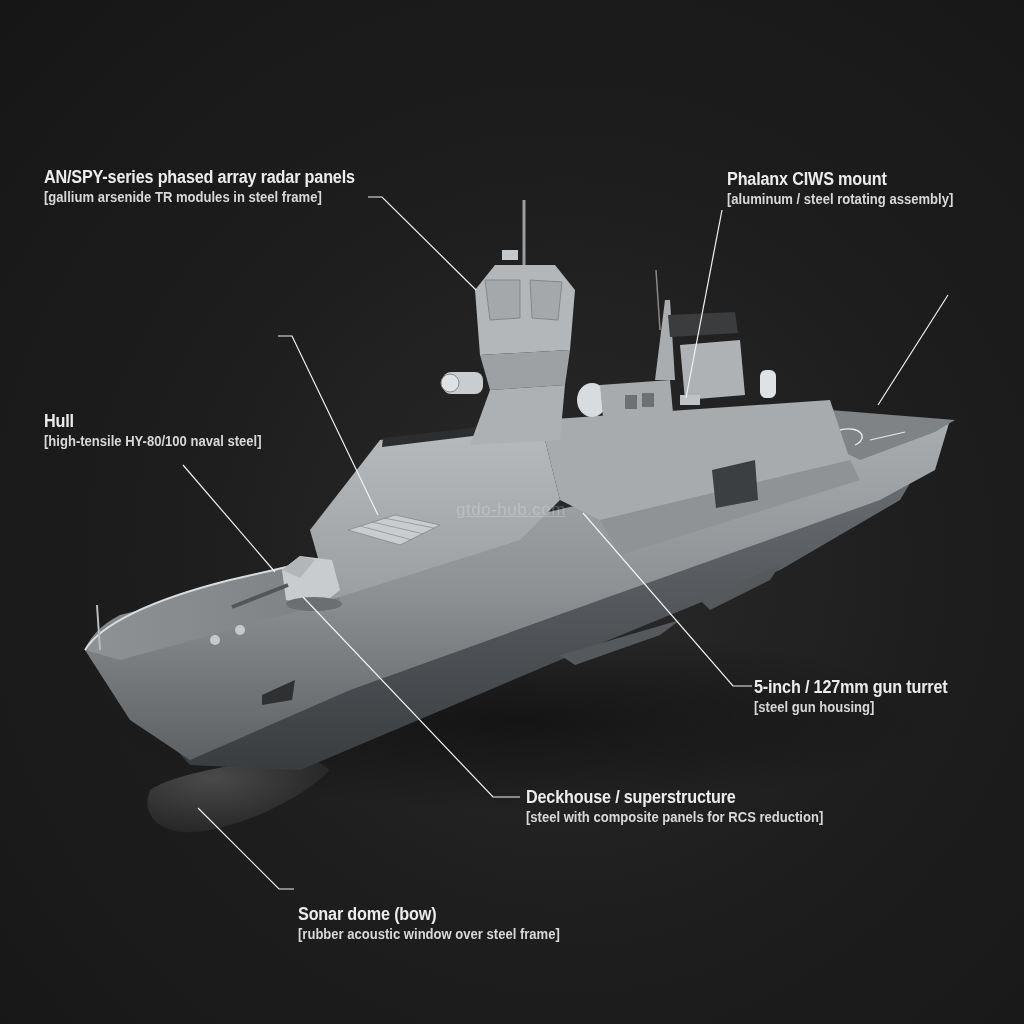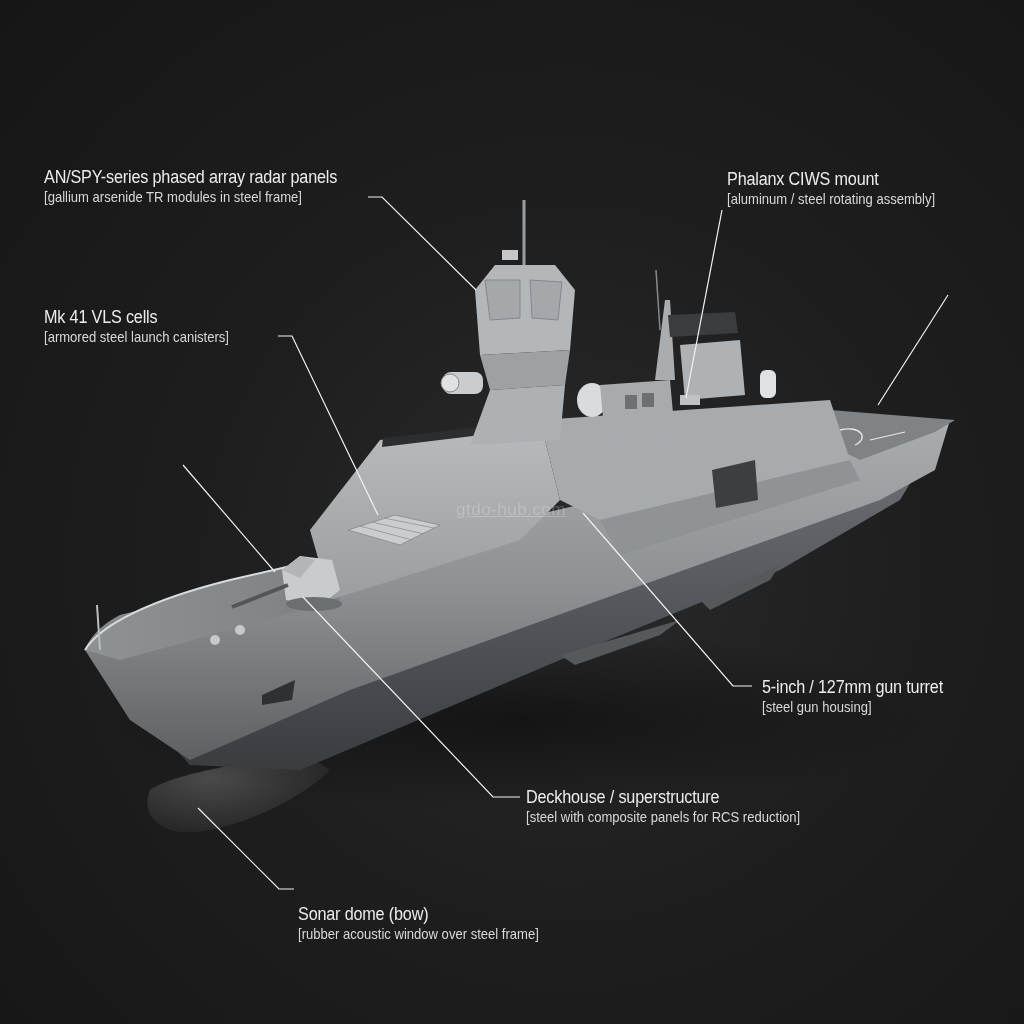--- a/index.html
+++ b/index.html
@@ -4,21 +4,21 @@
 <style>
   html, body { margin: 0; padding: 0; }
   body {
     width: 1024px; height: 1024px; overflow: hidden;
     background: radial-gradient(ellipse at 55% 55%, #2a2a2a 0%, #1e1e1e 45%, #161616 100%);
     font-family: "Liberation Sans", "DejaVu Sans", sans-serif;
     position: relative;
   }
   #stage { position: absolute; left: 0; top: 0; width: 1024px; height: 1024px; }
   svg.ship { position: absolute; left: 0; top: 0; }
-  .callout { position: absolute; color: #ececec; white-space: nowrap; }
+  .callout { position: absolute; color: #ececec; white-space: nowrap; font-weight: bold; }
   .callout .title { font-size: 18px; line-height: 21px; letter-spacing: -0.2px; transform: scaleX(0.9); transform-origin: left; display: block; }
   .callout .material { font-size: 14.5px; line-height: 18px; color: #d8d8d8; transform: scaleX(0.9); transform-origin: left; display: block; }
   .watermark { position: absolute; left: 456px; top: 500px; color: rgba(255,255,255,0.22); font-size: 17px; letter-spacing: 0.5px; text-decoration: underline; }
   .leader { stroke: #f2f2f2; stroke-width: 1.2; fill: none; }
 </style>
 </head>
 <body>
 
 <div id="stage">
 
@@ -149,33 +149,33 @@
     </g>
   </svg>
 
   <div class="watermark">gtdo-hub.com</div>
 
   <div class="callout" style="left:44px; top:167px;">
     <span class="title">AN/SPY-series phased array radar panels</span>
     <span class="material">[gallium arsenide TR modules in steel frame]</span>
   </div>
 
-  <div class="callout" style="left:44px; top:307px;">
-    <span class="title">Mk 41 VLS cells</span>
-    <span class="material">[armored steel launch canisters]</span>
+
+  <div class="callout" style="left:44px; top:411px;">
+    <span class="title">Hull</span>
+    <span class="material">[high-tensile HY-80/100 naval steel]</span>
   </div>
-
 
   <div class="callout" style="left:727px; top:162px;margin-top:7px;">
     <span class="title">Phalanx CIWS mount</span>
     <span class="material">[aluminum / steel rotating assembly]</span>
   </div>
 
 
-  <div class="callout" style="left:754px; top:677px;margin-left:8px;">
+  <div class="callout" style="left:754px; top:677px;">
     <span class="title">5-inch / 127mm gun turret</span>
     <span class="material">[steel gun housing]</span>
   </div>
 
   <div class="callout" style="left:526px; top:787px;">
     <span class="title">Deckhouse / superstructure</span>
     <span class="material">[steel with composite panels for RCS reduction]</span>
   </div>
 
   <div class="callout" style="left:298px; top:880px;margin-top:24px;">

